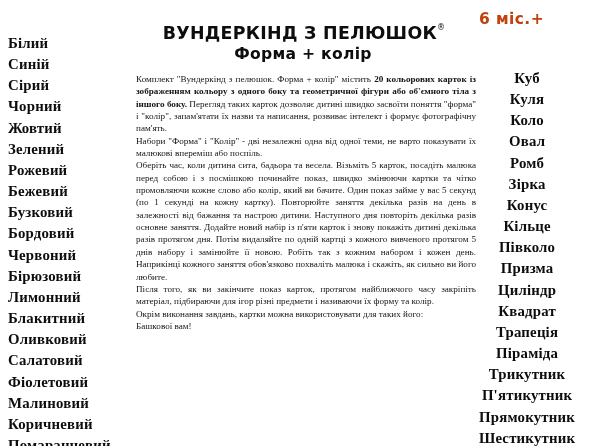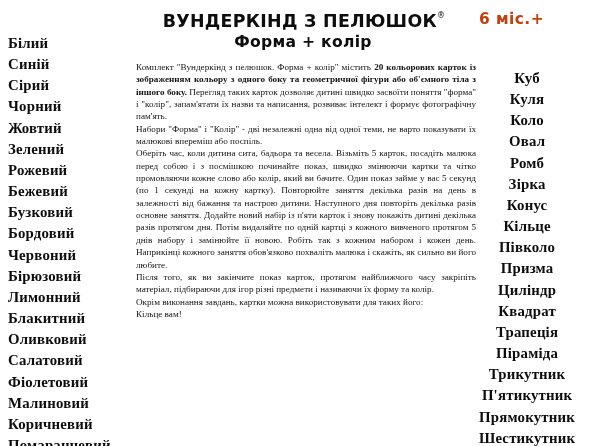--- a/index.html
+++ b/index.html
@@ -63,21 +63,21 @@
     text-align: center;
     font-family: "DejaVu Sans", "Liberation Sans", sans-serif;
     font-weight: 700;
     color: #0d0d0d;
   }
   .title-line1 {
     position: relative;
     font-size: 17.4px;
     letter-spacing: 0.3px;
     white-space: nowrap;
-    padding-top: 11px;
+    padding-top: 23px;
     margin-left: -4px;
   }
   .title-line1 .reg {
     font-size: 8px;
     vertical-align: super;
     position: relative;
     top: -2px;
     left: 0px;
     font-weight: 400;
   }
@@ -184,18 +184,18 @@
     </div>
 
     <div class="age-badge">6 міс.+</div>
 
     <div class="body-copy">
       <p><span>Комплект "Вундеркінд з пелюшок. Форма + колір" містить </span><b>20 кольорових карток із зображенням кольору з одного боку та геометричної фігури або об'ємного тіла з іншого боку.</b><span> Перегляд таких карток дозволяє дитині швидко засвоїти поняття "форма" і "колір", запам'ятати їх назви та написання, розвиває інтелект і формує фотографічну пам'ять.</span></p>
       <p>Набори "Форма" і "Колір" - дві незалежні одна від одної теми, не варто показувати їх малюкові впереміш або поспіль.</p>
       <p>Оберіть час, коли дитина сита, бадьора та весела. Візьміть 5 карток, посадіть малюка перед собою і з посмішкою починайте показ, швидко змінюючи картки та чітко промовляючи кожне слово або колір, який ви бачите. Один показ займе у вас 5 секунд (по 1 секунді на кожну картку). Повторюйте заняття декілька разів на день в залежності від бажання та настрою дитини. Наступного дня повторіть декілька разів основне заняття. Додайте новий набір із п'яти карток і знову покажіть дитині декілька разів протягом дня. Потім видаляйте по одній картці з кожного вивченого протягом 5 днів набору і замінюйте її новою. Робіть так з кожним набором і кожен день. Наприкінці кожного заняття обов'язково похваліть малюка і скажіть, як сильно ви його любите.</p>
       <p>Після того, як ви закінчите показ карток, протягом найближчого часу закріпіть матеріал, підбираючи для ігор різні предмети і називаючи їх форму та колір.</p>
       <p>Окрім виконання завдань, картки можна використовувати для таких його:</p>
-      <p class="last">Кільце вам!</p>
+      <p class="last">Башкової вам!</p>
     </div>
 
   </div>
 
 </div>
 
 </body></html>

